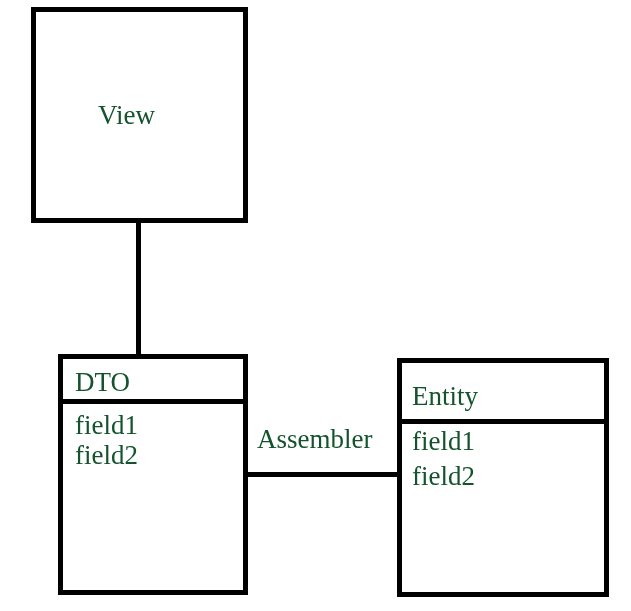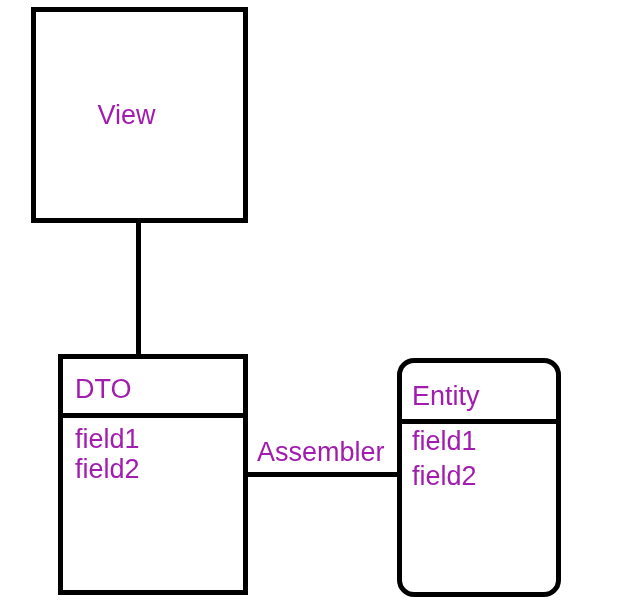--- a/index.html
+++ b/index.html
@@ -5,22 +5,22 @@
   html, body {
     margin: 0;
     padding: 0;
     background: #ffffff;
   }
   .canvas {
     position: relative;
     width: 631px;
     height: 611px;
     background: #ffffff;
-    font-family: Liberation Sans, sans-serif;
-    color: #a21caf;
+    font-family: Liberation Serif, serif;
+    color: #14532d;
     overflow: hidden;
   }
   .box {
     position: absolute;
     box-sizing: border-box;
     border: 5px solid #000000;
     background: #ffffff;
   }
   
   .view-box {
@@ -36,39 +36,38 @@
   }
   
   .dto-box {
     left: 58px;
     top: 354px;
     width: 190px;
     height: 241px;
   }
   .dto-box .record-header {
     box-sizing: border-box;
-    height: 59px;
+    height: 45px;
     border-bottom: 5px solid #000000;
     display: flex;
     align-items: center;
     padding: 6px 0 0 12px;
     font-size: 27px;
   }
   .dto-box .record-fields {
     padding: 6px 0 0 12px;
     font-size: 27px;
     line-height: 30px;
   }
   
   .entity-box {
     left: 397px;
     top: 358px;
-    width: 164px;
+    width: 212px;
     height: 239px;
-    border-radius: 17px;
   }
   .entity-box .record-header {
     box-sizing: border-box;
     height: 61px;
     border-bottom: 5px solid #000000;
     display: flex;
     align-items: center;
     padding: 10px 0 0 10px;
     font-size: 27px;
   }
@@ -99,21 +98,21 @@
     position: absolute;
     font-size: 27px;
     white-space: nowrap;
   }
   .transfer-label {
     left: 154px;
     top: 258px;
   }
   .assembler-label {
     left: 257px;
-    top: 437px;
+    top: 424px;
   }
 </style>
 </head>
 <body>
 
 <div class="canvas">
 
   <div class="box view-box">
     <span>View</span>
   </div>

